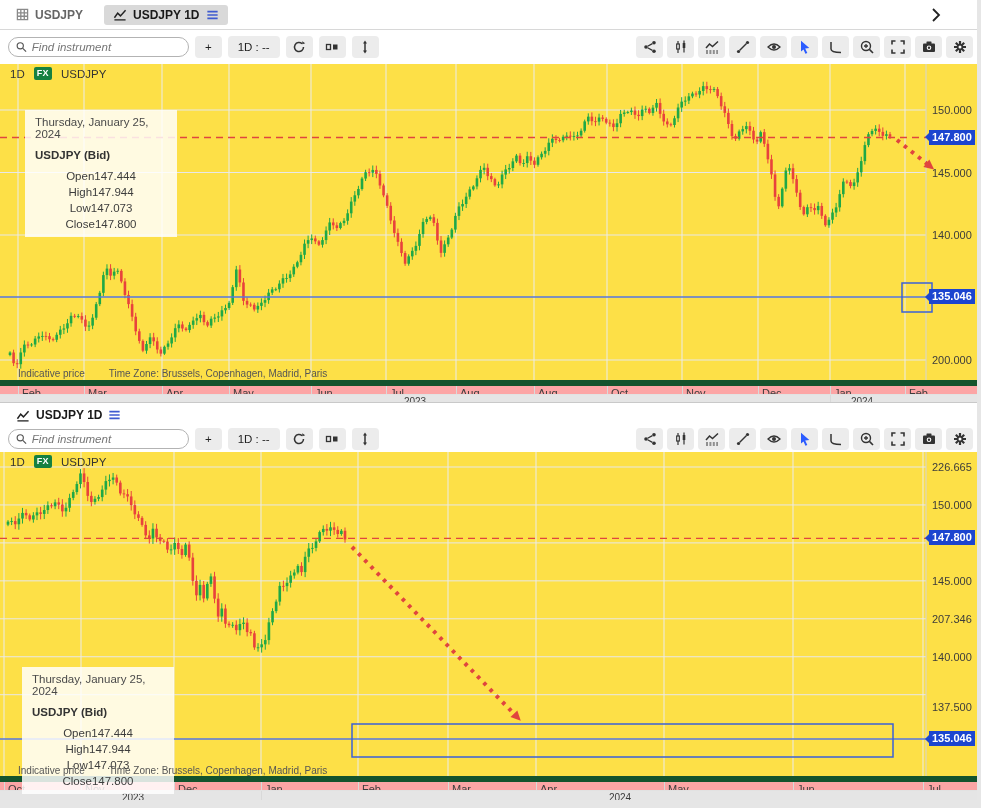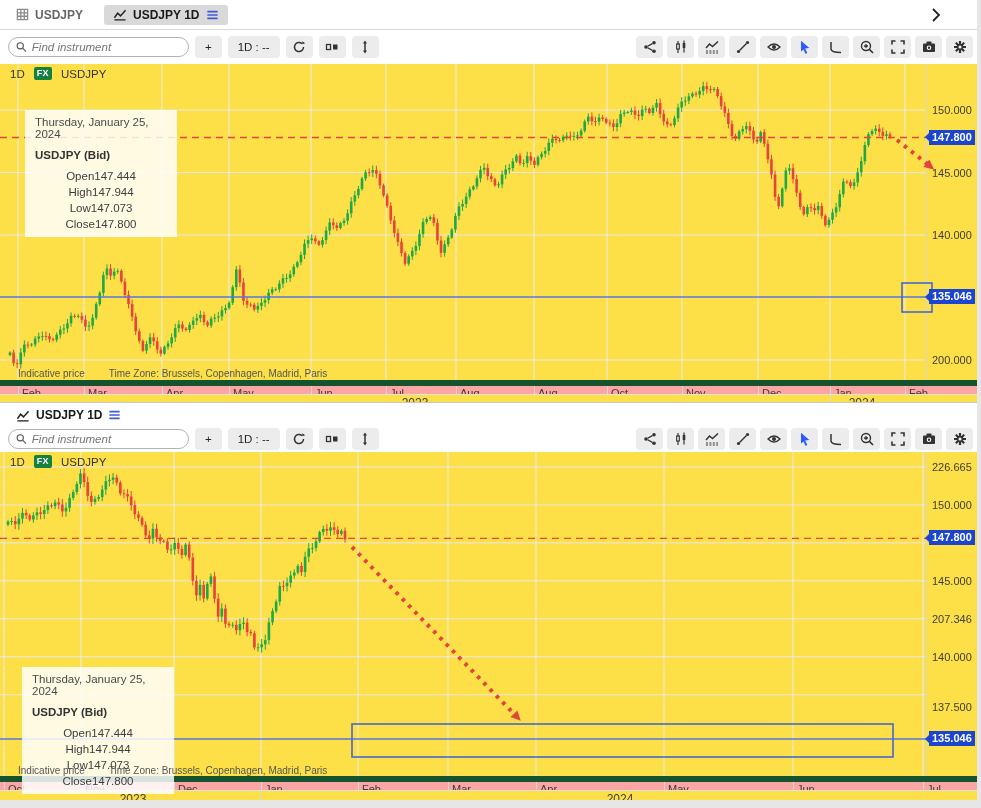--- a/index.html
+++ b/index.html
@@ -34,21 +34,21 @@
   .trow{display:flex;justify-content:center;line-height:16px}
   .footnote{position:absolute;left:18px;font-size:10px;color:#555;display:flex;gap:24px;z-index:2;white-space:nowrap}
   .panel-top .footnote{top:304px}
   .panel-bottom .footnote{top:313px}
   .plabel{position:absolute;left:932px;font-size:11px;color:#3c3c3c;line-height:14px;z-index:2}
   .pbadge{position:absolute;left:929px;width:46px;height:15px;background:#1c45cf;color:#fff;font-size:11px;font-weight:700;display:flex;align-items:center;padding-left:3px;z-index:2;line-height:15px}
   .pbadge::before{content:"";position:absolute;left:-8px;top:3.5px;border:4px solid transparent;border-right-color:#1c45cf}
   .xrow{position:relative;height:14px;border-top:6px solid #14532d;font-size:11px;color:#3c3c3c;background:#fca5a5}
   .mlabel{position:absolute;top:1px;white-space:nowrap}
   .msep{position:absolute;top:0;height:13px;border-left:1px solid #d9d9d9}
-  .yrow{position:relative;height:14px;font-size:12px;color:#3c3c3c;border-top:1px solid #e2e2e2;background:#fde047}
+  .yrow{position:relative;height:14px;font-size:10px;color:#3c3c3c;border-top:1px solid #e2e2e2;background:#e5e5e5}
   .ylabel{position:absolute;top:1px;transform:translateX(-50%)}
   .ico{display:block}
 </style>
 </head>
 <body>
 
 <div class="panel panel-top">
   <div class="tabbar">
     <div class="tab">
       <svg class="ico" width="13" height="13" viewBox="0 0 14 14">

